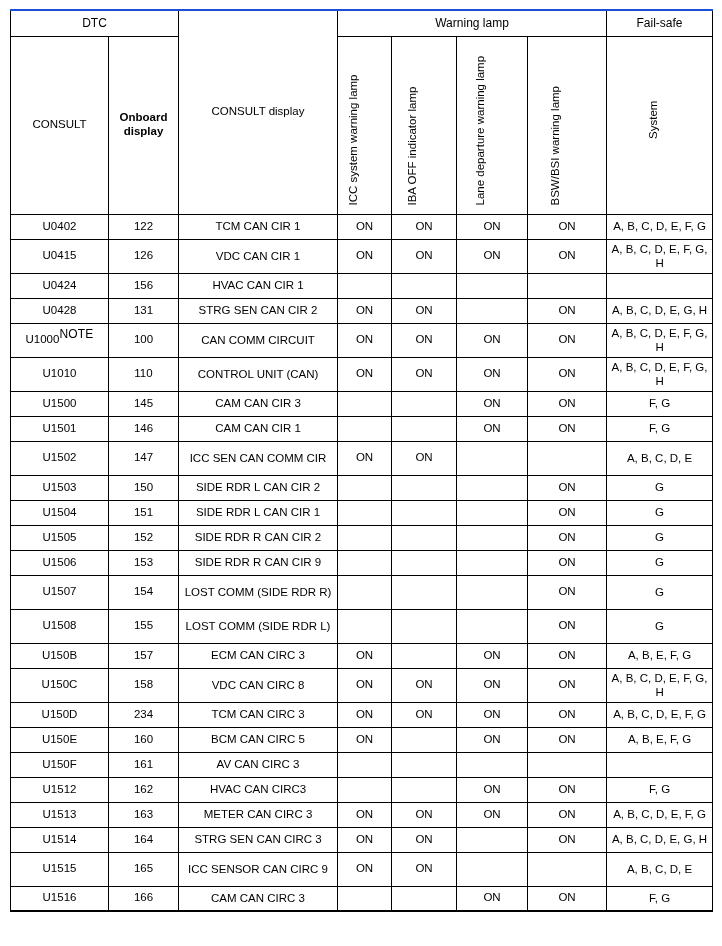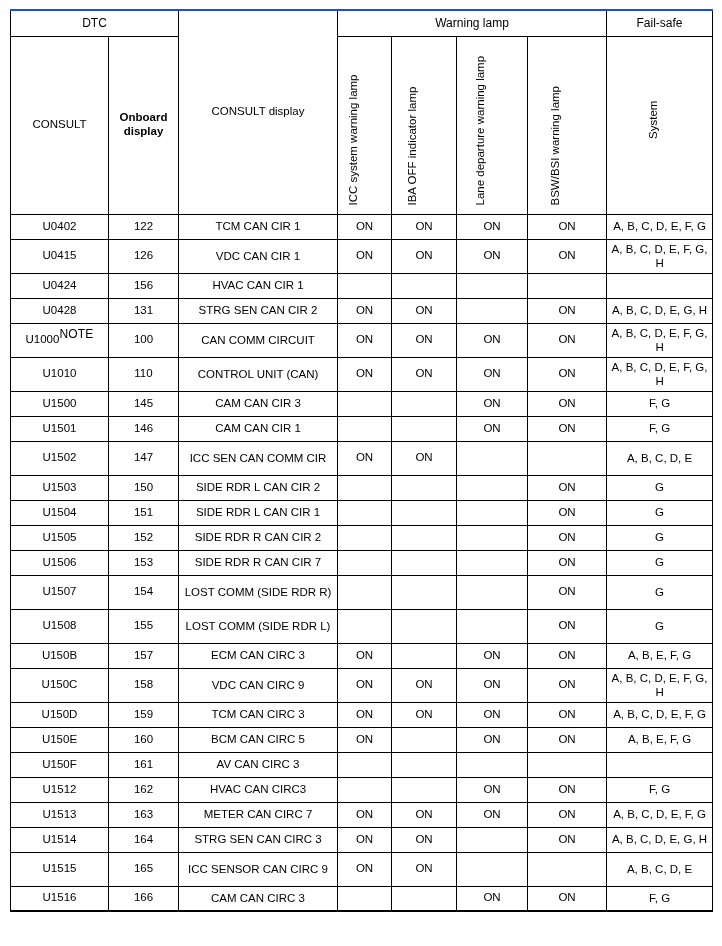--- a/index.html
+++ b/index.html
@@ -265,21 +265,21 @@
           <td class="disp">SIDE RDR R CAN CIR 2</td>
           <td></td>
           <td></td>
           <td></td>
           <td>ON</td>
           <td class="sys">G</td>
         </tr>
         <tr class="r1">
           <td class="code">U1506</td>
           <td class="onb">153</td>
-          <td class="disp">SIDE RDR R CAN CIR 7</td>
+          <td class="disp">SIDE RDR R CAN CIR 9</td>
           <td></td>
           <td></td>
           <td></td>
           <td>ON</td>
           <td class="sys">G</td>
         </tr>
         <tr class="r2">
           <td class="code">U1507</td>
           <td class="onb">154</td>
           <td class="disp">LOST COMM (SIDE RDR R)</td>
@@ -305,30 +305,30 @@
           <td class="disp">ECM CAN CIRC 3</td>
           <td>ON</td>
           <td></td>
           <td>ON</td>
           <td>ON</td>
           <td class="sys">A, B, E, F, G</td>
         </tr>
         <tr class="r2">
           <td class="code">U150C</td>
           <td class="onb">158</td>
-          <td class="disp">VDC CAN CIRC 9</td>
+          <td class="disp">VDC CAN CIRC 8</td>
           <td>ON</td>
           <td>ON</td>
           <td>ON</td>
           <td>ON</td>
           <td class="sys">A, B, C, D, E, F, G, H</td>
         </tr>
         <tr class="r1">
           <td class="code">U150D</td>
-          <td class="onb">159</td>
+          <td class="onb">234</td>
           <td class="disp">TCM CAN CIRC 3</td>
           <td>ON</td>
           <td>ON</td>
           <td>ON</td>
           <td>ON</td>
           <td class="sys">A, B, C, D, E, F, G</td>
         </tr>
         <tr class="r1">
           <td class="code">U150E</td>
           <td class="onb">160</td>
@@ -355,21 +355,21 @@
           <td class="disp">HVAC CAN CIRC3</td>
           <td></td>
           <td></td>
           <td>ON</td>
           <td>ON</td>
           <td class="sys">F, G</td>
         </tr>
         <tr class="r1">
           <td class="code">U1513</td>
           <td class="onb">163</td>
-          <td class="disp">METER CAN CIRC 7</td>
+          <td class="disp">METER CAN CIRC 3</td>
           <td>ON</td>
           <td>ON</td>
           <td>ON</td>
           <td>ON</td>
           <td class="sys">A, B, C, D, E, F, G</td>
         </tr>
         <tr class="r1">
           <td class="code">U1514</td>
           <td class="onb">164</td>
           <td class="disp">STRG SEN CAN CIRC 3</td>

